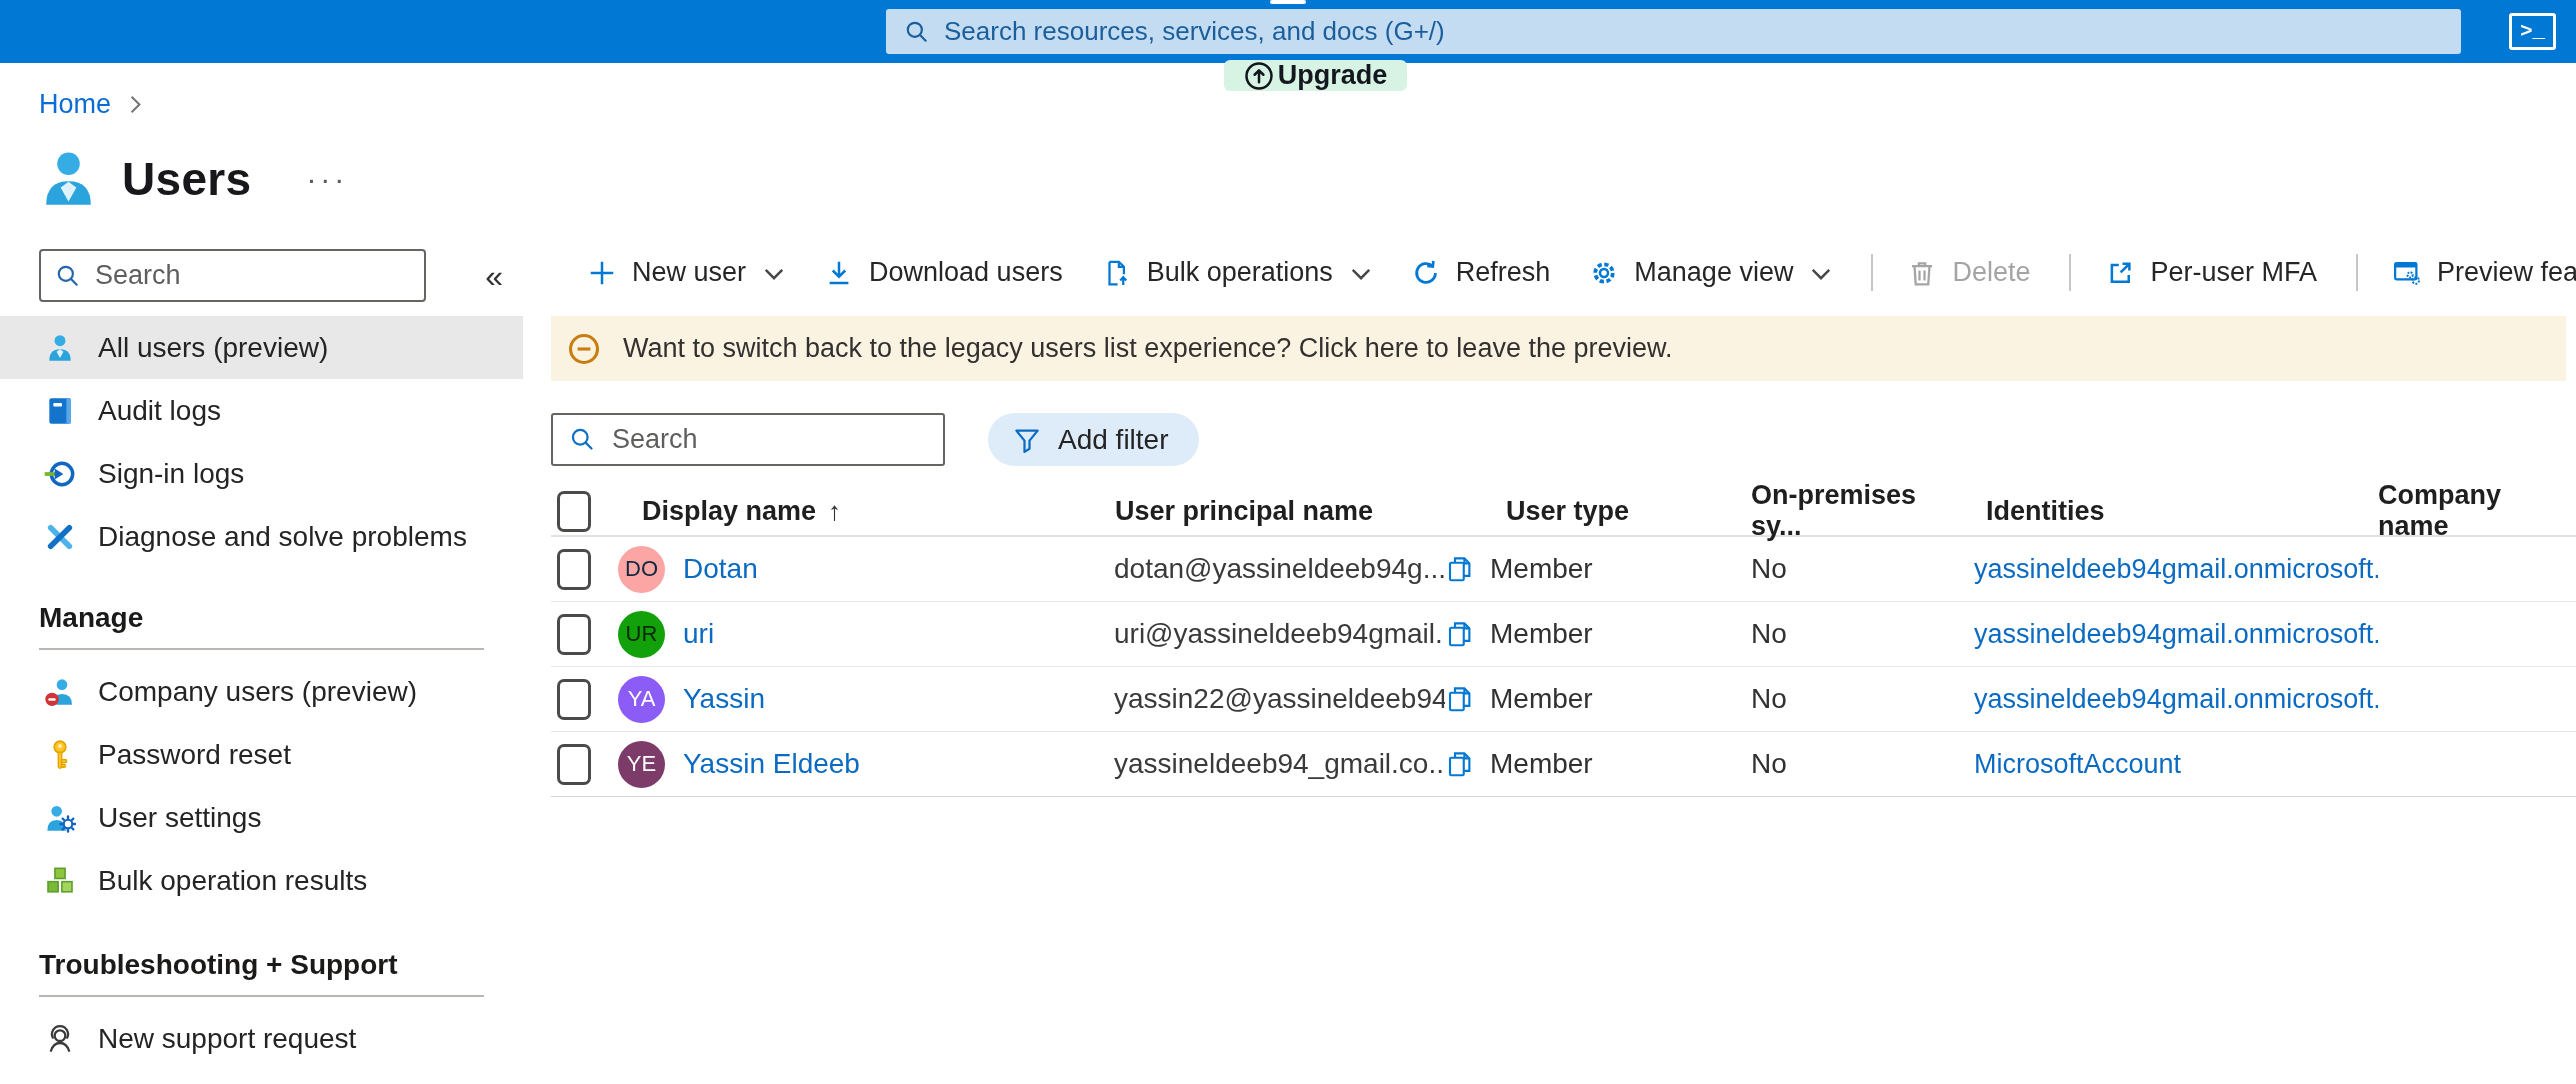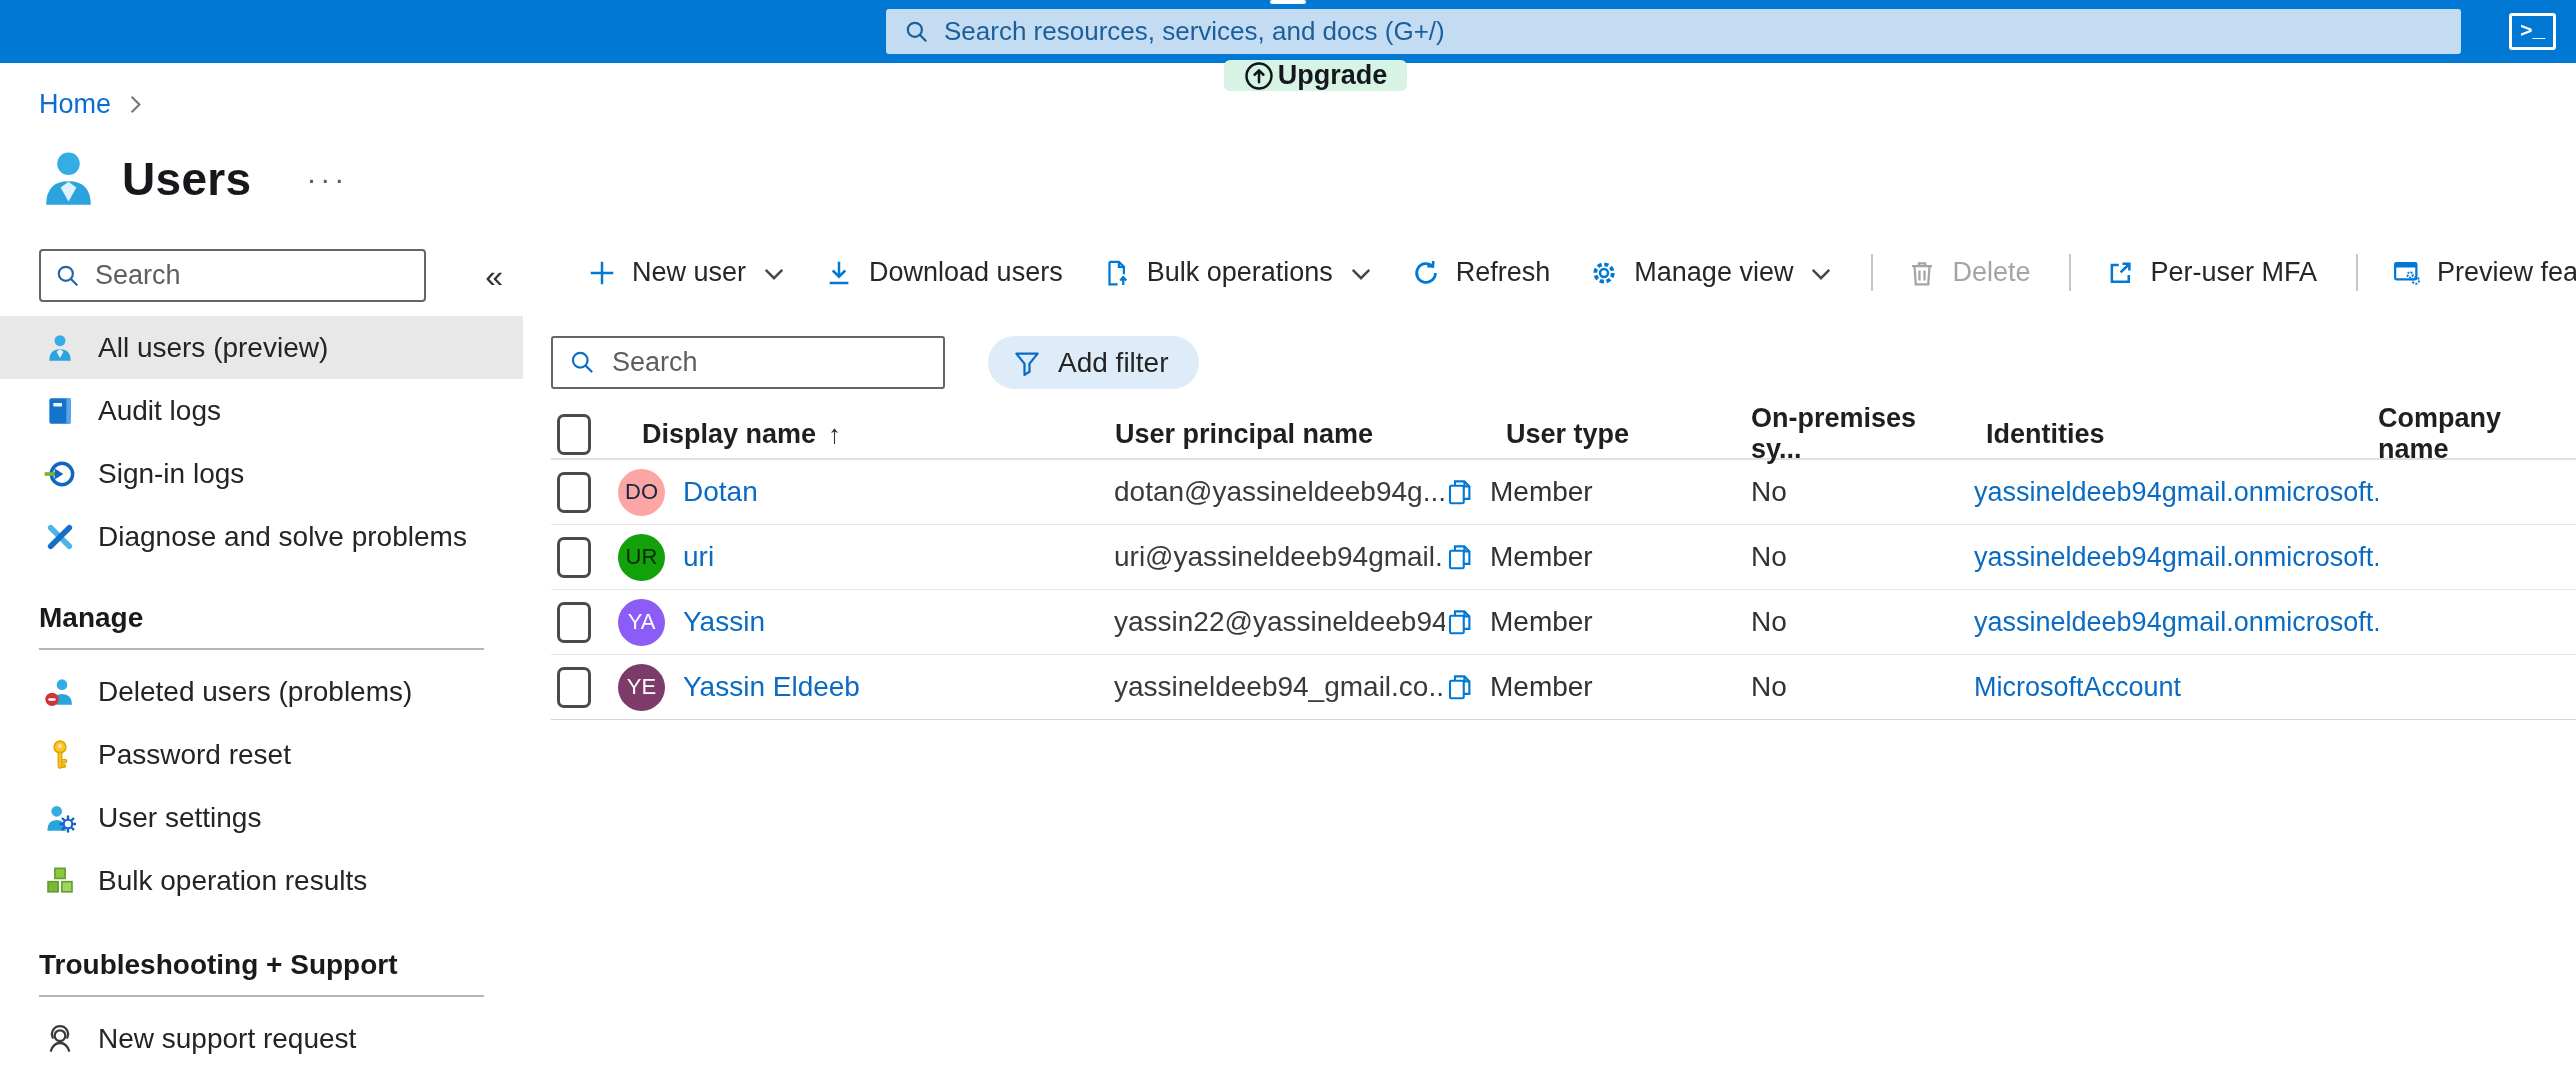--- a/index.html
+++ b/index.html
@@ -230,21 +230,21 @@
 
       <div class="sb-item">
         <span class="ic">
           <svg viewBox="0 0 24 24">
             <circle cx="13.5" cy="6.5" r="4" fill="#35ace4"></circle>
             <path d="M6 21.5 q0 -8 7.5 -8 q7.5 0 7.5 8 z" fill="#2ba3dd"></path>
             <circle cx="6" cy="17.5" r="5" fill="#d13438"></circle>
             <rect x="3.2" y="16.6" width="5.6" height="1.9" rx="0.9" fill="#fff"></rect>
           </svg>
         </span>
-        <span>Deleted users (problems)</span>
+        <span>Company users (preview)</span>
       </div>
 
       <div class="sb-item">
         <span class="ic">
           <svg viewBox="0 0 24 24">
             <circle cx="12" cy="6" r="4.4" fill="#ffc425" stroke="#e0a400" stroke-width="1.2"></circle>
             <circle cx="12" cy="5.2" r="1.5" fill="#ffeeba"></circle>
             <rect x="10.7" y="9.8" width="2.6" height="12" rx="1" fill="#ffc425" stroke="#e0a400" stroke-width="1"></rect>
             <rect x="13" y="15.5" width="4" height="2.2" rx="0.8" fill="#ffc425" stroke="#e0a400" stroke-width="1"></rect>
             <rect x="13" y="19" width="3" height="2.2" rx="0.8" fill="#ffc425" stroke="#e0a400" stroke-width="1"></rect>
@@ -392,20 +392,27 @@
             <rect x="2.5" y="4" width="17" height="13" rx="1" fill="none" stroke="#0078d4" stroke-width="1.8"></rect>
             <rect x="2.5" y="4" width="17" height="3.6" fill="#0078d4"></rect>
             <circle cx="14.5" cy="13.5" r="2.1" fill="none" stroke="#0078d4" stroke-width="1.6" stroke-dasharray="1.5 1"></circle>
             <circle cx="19" cy="18" r="2.6" fill="none" stroke="#0078d4" stroke-width="1.6" stroke-dasharray="1.6 1.1"></circle>
           </svg>
           <span>Preview features</span>
         </button>
 
       </div>
 
+      <div class="banner">
+        <svg viewBox="0 0 24 24">
+          <circle cx="12" cy="12" r="9.5" fill="none" stroke="#c87e0e" stroke-width="2.2"></circle>
+          <line x1="7.5" y1="12" x2="16.5" y2="12" stroke="#c87e0e" stroke-width="2.2"></line>
+        </svg>
+        <span class="btext">Want to switch back to the legacy users list experience? Click here to leave the preview.</span>
+      </div>
 
       <div class="filterrow">
         <div class="list-search">
           <svg viewBox="0 0 24 24">
             <circle cx="10" cy="10" r="6.5" fill="none" stroke="#0e6fc5" stroke-width="2"></circle>
             <line x1="14.8" y1="14.8" x2="20" y2="20" stroke="#0e6fc5" stroke-width="2" stroke-linecap="round"></line>
           </svg>
           <input placeholder="Search" style="">
         </div>
         <button class="addfilter">

